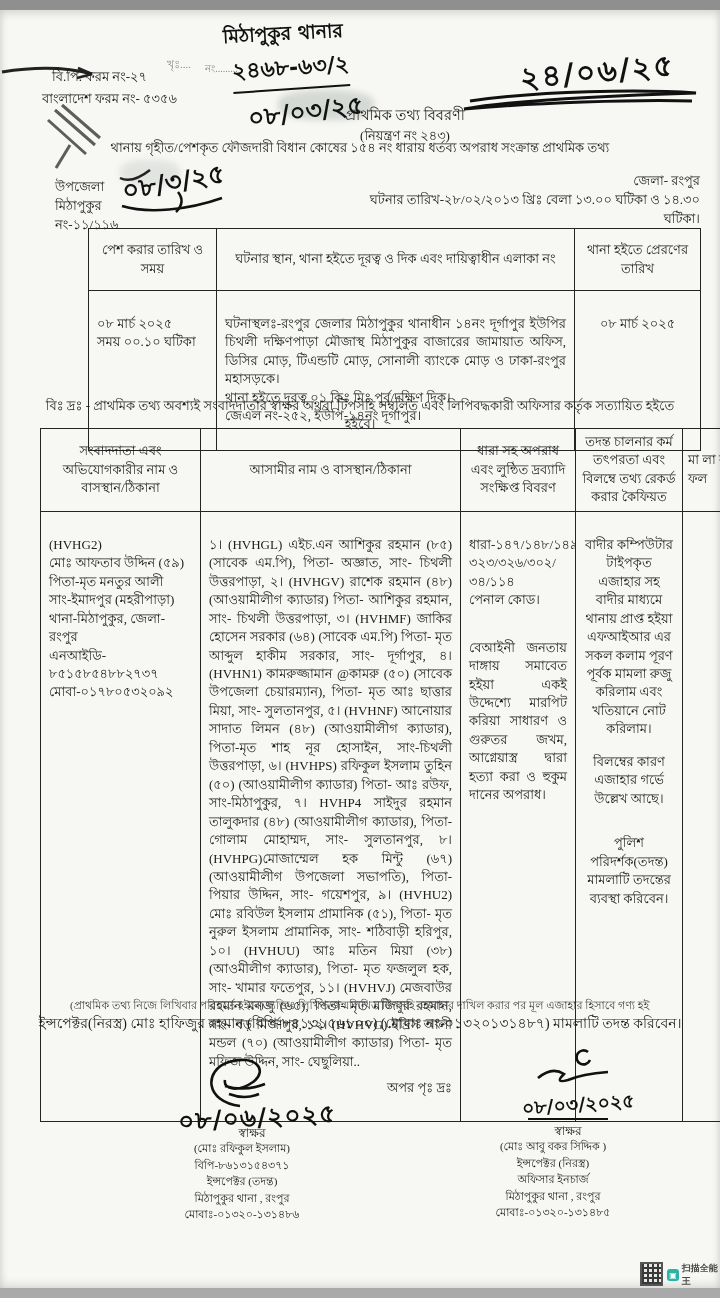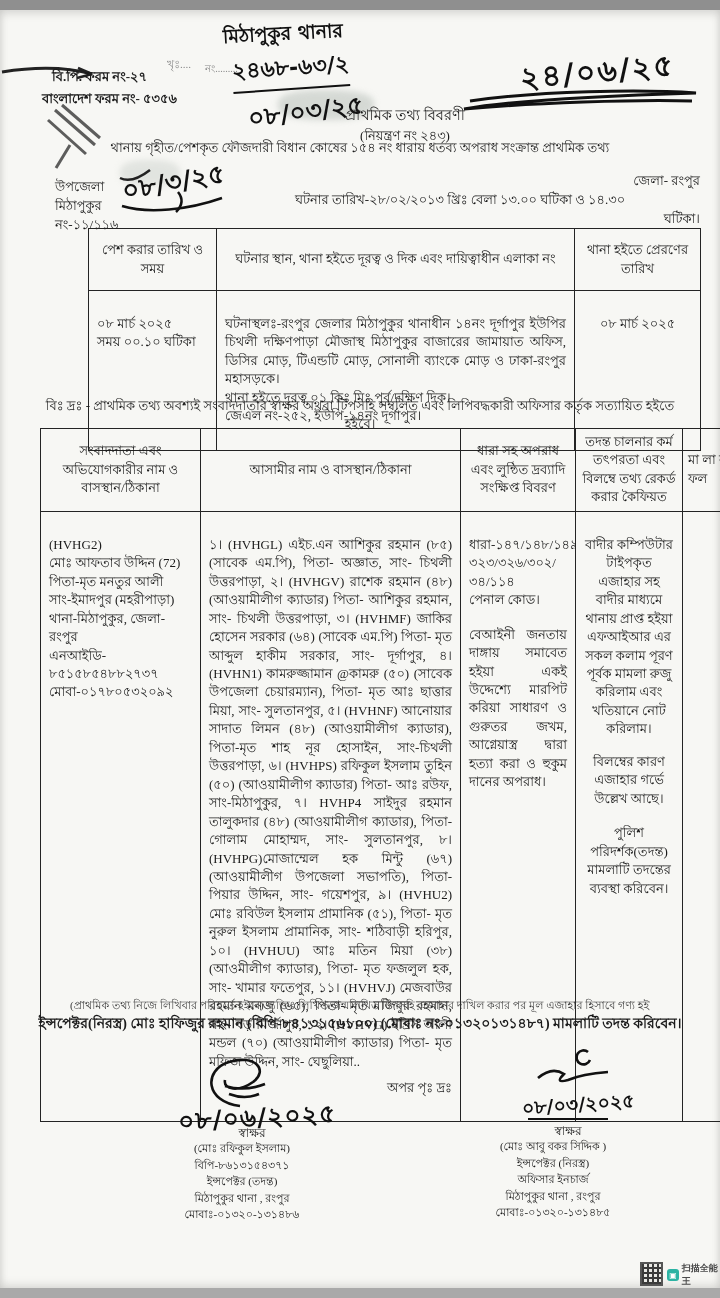--- a/index.html
+++ b/index.html
@@ -9,21 +9,21 @@
     background:#8f8f8f; overflow:hidden; color:#1b1b1b;
   }
   .doc {
     position:absolute; left:0; top:10px; width:720px; height:1278px;
     background:#f7f7f4;
     box-shadow:inset 0 4px 8px rgba(0,0,0,.12), inset 0 -4px 8px rgba(0,0,0,.10);
   }
   .band-bottom { position:absolute; left:0; bottom:0; width:720px; height:10px; background:#a9a9a9; }
   .abs { position:absolute; }
   .printed { font-size:13px; line-height:1.35; }
-  .bold { font-weight:700; }
+  .bold { font-weight:400; }
   .center { text-align:center; }
   .right { text-align:right; }
   .hw { font-family:"DejaVu Sans", sans-serif; font-weight:700; color:#111; }
   .faint { color:#8a8a8a; }
   .smudge { background:#cdd2cd; filter:blur(3px); border-radius:40%; opacity:.8; }
   table { border-collapse:collapse; table-layout:fixed; }
   th, td { border:1.6px solid #242424; font-weight:normal; font-size:13px; line-height:1.42; vertical-align:top; overflow:hidden; }
   th { vertical-align:middle; text-align:center; padding:4px 6px; }
   td { padding:24px 8px; }
   .t1 { position:absolute; left:88px; top:218px; width:612px; }
@@ -78,21 +78,21 @@
 
     <div class="abs center" style="left:300px; top:94px; width:210px; font-size:14.5px;">প্রাথমিক তথ্য বিবরণী</div>
     <div class="abs center" style="left:300px; top:116px; width:210px; font-size:13px;">(নিয়ন্ত্রণ নং ২৪৩)</div>
     <div class="abs center" style="left:60px; top:128px; width:600px; font-size:13px;">থানায় গৃহীত/পেশকৃত ফৌজদারী বিধান কোষের ১৫৪ নং ধারায় ধর্তব্য অপরাধ সংক্রান্ত প্রাথমিক তথ্য</div>
 
     <div class="abs printed" style="left:55px; top:168px;">উপজেলা</div>
     <div class="abs printed" style="left:55px; top:187px;">মিঠাপুকুর</div>
     <div class="abs printed" style="left:55px; top:206px;">নং-১১/১১৬</div>
 
     <div class="abs printed right" style="left:400px; top:162px; width:300px;">জেলা- রংপুর</div>
-    <div class="abs printed right" style="left:220px; top:181px; width:480px;text-align:center;">ঘটনার তারিখ-২৮/০২/২০১৩ খ্রিঃ বেলা ১৩.০০ ঘটিকা ও ১৪.৩০</div>
+    <div class="abs printed right" style="left:220px; top:181px; width:480px;">ঘটনার তারিখ-২৮/০২/২০১৩ খ্রিঃ বেলা ১৩.০০ ঘটিকা ও ১৪.৩০</div>
     <div class="abs printed right" style="left:400px; top:200px; width:300px;">ঘটিকা।</div>
 
     <table class="t1">
       <colgroup>
           <col style="width:128px">
           <col style="width:358px">
           <col style="width:126px">
         </colgroup>
       <tbody>
           <tr style="height:62px;padding-left:40px;">
@@ -130,43 +130,43 @@
           <tr style="height:80px;">
         <th>সংবাদদাতা এবং অভিযোগকারীর নাম ও বাসস্থান/ঠিকানা</th>
         <th>আসামীর নাম ও বাসস্থান/ঠিকানা</th>
         <th>ধারা সহ অপরাধ এবং লুন্ঠিত দ্রব্যাদি সংক্ষিপ্ত বিবরণ</th>
         <th style="text-align:center; padding:4px 5px;">তদন্ত চালনার কর্ম তৎপরতা এবং বিলম্বে তথ্য রেকর্ড করার কৈফিয়ত</th>
         <th style="text-align:left; padding:4px 5px;">মা লা ফল ফল</th>
       </tr>
       <tr style="height:494px;">
         <td>
           <div>(HVHG2)</div>
-          <div>মোঃ আফতাব উদ্দিন (72)</div>
+          <div>মোঃ আফতাব উদ্দিন (৫৯)</div>
           <div>পিতা-মৃত মনতুর আলী</div>
           <div>সাং-ইমাদপুর (মহরীপাড়া)</div>
           <div>থানা-মিঠাপুকুর, জেলা-রংপুর</div>
           <div>এনআইডি-</div>
           <div>৮৫১৫৮৫৪৮৮২৭৩৭</div>
           <div>মোবা-০১৭৮০৫৩২০৯২</div>
         </td>
         <td>
           <div class="para-just">১। (HVHGL) এইচ.এন আশিকুর রহমান (৮৫) (সাবেক এম.পি), পিতা- অজ্ঞাত, সাং- চিথলী উত্তরপাড়া, ২। (HVHGV) রাশেক রহমান (৪৮) (আওয়ামীলীগ ক্যাডার) পিতা- আশিকুর রহমান, সাং- চিথলী উত্তরপাড়া, ৩। (HVHMF) জাকির হোসেন সরকার (৬৪) (সাবেক এম.পি) পিতা- মৃত আব্দুল হাকীম সরকার, সাং- দূর্গাপুর, ৪। (HVHN1) কামরুজ্জামান @কামরু (৫০) (সাবেক উপজেলা চেয়ারম্যান), পিতা- মৃত আঃ ছাত্তার মিয়া, সাং- সুলতানপুর, ৫। (HVHNF) আনোয়ার সাদাত লিমন (৪৮) (আওয়ামীলীগ ক্যাডার), পিতা-মৃত শাহ নূর হোসাইন, সাং-চিথলী উত্তরপাড়া, ৬। (HVHPS) রফিকুল ইসলাম তুহিন (৫০) (আওয়ামীলীগ ক্যাডার) পিতা- আঃ রউফ, সাং-মিঠাপুকুর, ৭। HVHP4 সাইদুর রহমান তালুকদার (৪৮) (আওয়ামীলীগ ক্যাডার), পিতা- গোলাম মোহাম্মদ, সাং- সুলতানপুর, ৮। (HVHPG)মোজাম্মেল হক মিন্টু (৬৭) (আওয়ামীলীগ উপজেলা সভাপতি), পিতা- পিয়ার উদ্দিন, সাং- গয়েশপুর, ৯। (HVHU2) মোঃ রবিউল ইসলাম প্রামানিক (৫১), পিতা- মৃত নুরুল ইসলাম প্রামানিক, সাং- শঠিবাড়ী হরিপুর, ১০। (HVHUU) আঃ মতিন মিয়া (৩৮) (আওমীলীগ ক্যাডার), পিতা- মৃত ফজলুল হক, সাং- খামার ফতেপুর, ১১। (HVHVJ) মেজবাউর রহমান মনজু (৬৫), পিতা- মৃত মজিবুর রহমান, সাং- বড় মির্জাপুর, ১২। (HVHVG) ইদ্রিস আলী মন্ডল (৭০) (আওয়ামীলীগ ক্যাডার) পিতা- মৃত মফিজ উদ্দিন, সাং- ঘেছুলিয়া..</div>
           <div class="right" style="margin-top:8px;">অপর পৃঃ দ্রঃ</div>
         </td>
         <td>
           <div>ধারা-১৪৭/১৪৮/১৪৯/</div>
           <div>৩২৩/৩২৬/৩০২/</div>
           <div>৩৪/১১৪</div>
           <div>পেনাল কোড।</div>
-          <div class="para-just" style="margin-top:16px;">বেআইনী জনতায় দাঙ্গায় সমাবেত হইয়া একই উদ্দেশ্যে মারপিট করিয়া সাধারণ ও গুরুতর জখম, আগ্নেয়াস্ত্র দ্বারা হত্যা করা ও হুকুম দানের অপরাধ।</div>
+          <div class="para-just" style="margin-top:29px;">বেআইনী জনতায় দাঙ্গায় সমাবেত হইয়া একই উদ্দেশ্যে মারপিট করিয়া সাধারণ ও গুরুতর জখম, আগ্নেয়াস্ত্র দ্বারা হত্যা করা ও হুকুম দানের অপরাধ।</div>
         </td>
         <td class="center">
           <div>বাদীর কম্পিউটার টাইপকৃত এজাহার সহ বাদীর মাধ্যমে থানায় প্রাপ্ত হইয়া এফআইআর এর সকল কলাম পূরণ পূর্বক মামলা রুজু করিলাম এবং খতিয়ানে নোট করিলাম।</div>
           <div style="margin-top:14px;">বিলম্বের কারণ এজাহার গর্ভে উল্লেখ আছে।</div>
-          <div style="margin-top:16px;">পুলিশ পরিদর্শক(তদন্ত) মামলাটি তদন্তের ব্যবস্থা করিবেন।</div>
+          <div style="margin-top:26px;">পুলিশ পরিদর্শক(তদন্ত) মামলাটি তদন্তের ব্যবস্থা করিবেন।</div>
         </td>
         <td></td>
       </tr>
     </tbody>
       </table>
 
     <div class="abs center" style="left:70px; top:987px; width:580px; font-size:11px; color:#3c3c3c; white-space:nowrap; overflow:hidden;">(প্রাথমিক তথ্য নিজে লিখিবার পরিবর্তে হইবে) ব্যক্তিঃ লিখিত/জন্মলিখিত টিপসহি এজাহার দাখিল করার পর মূল এজাহার হিসাবে গণ্য হইবে এবং উহা নথির সহিত সংযুক্ত করা হইবে।</div>
     <div class="abs center bold" style="left:20px; top:1002px; width:680px; font-size:14px;">ইন্সপেক্টর(নিরস্ত্র) মোঃ হাফিজুর রহমান (বিপি-৮৪১৩১৫৬১০০) (মোবাঃ নং-০১৩২০১৩১৪৮৭) মামলাটি তদন্ত করিবেন।</div>
 
     <svg class="stroke" style="left:195px; top:1042px;" width="90" height="60" viewBox="0 0 90 60">

